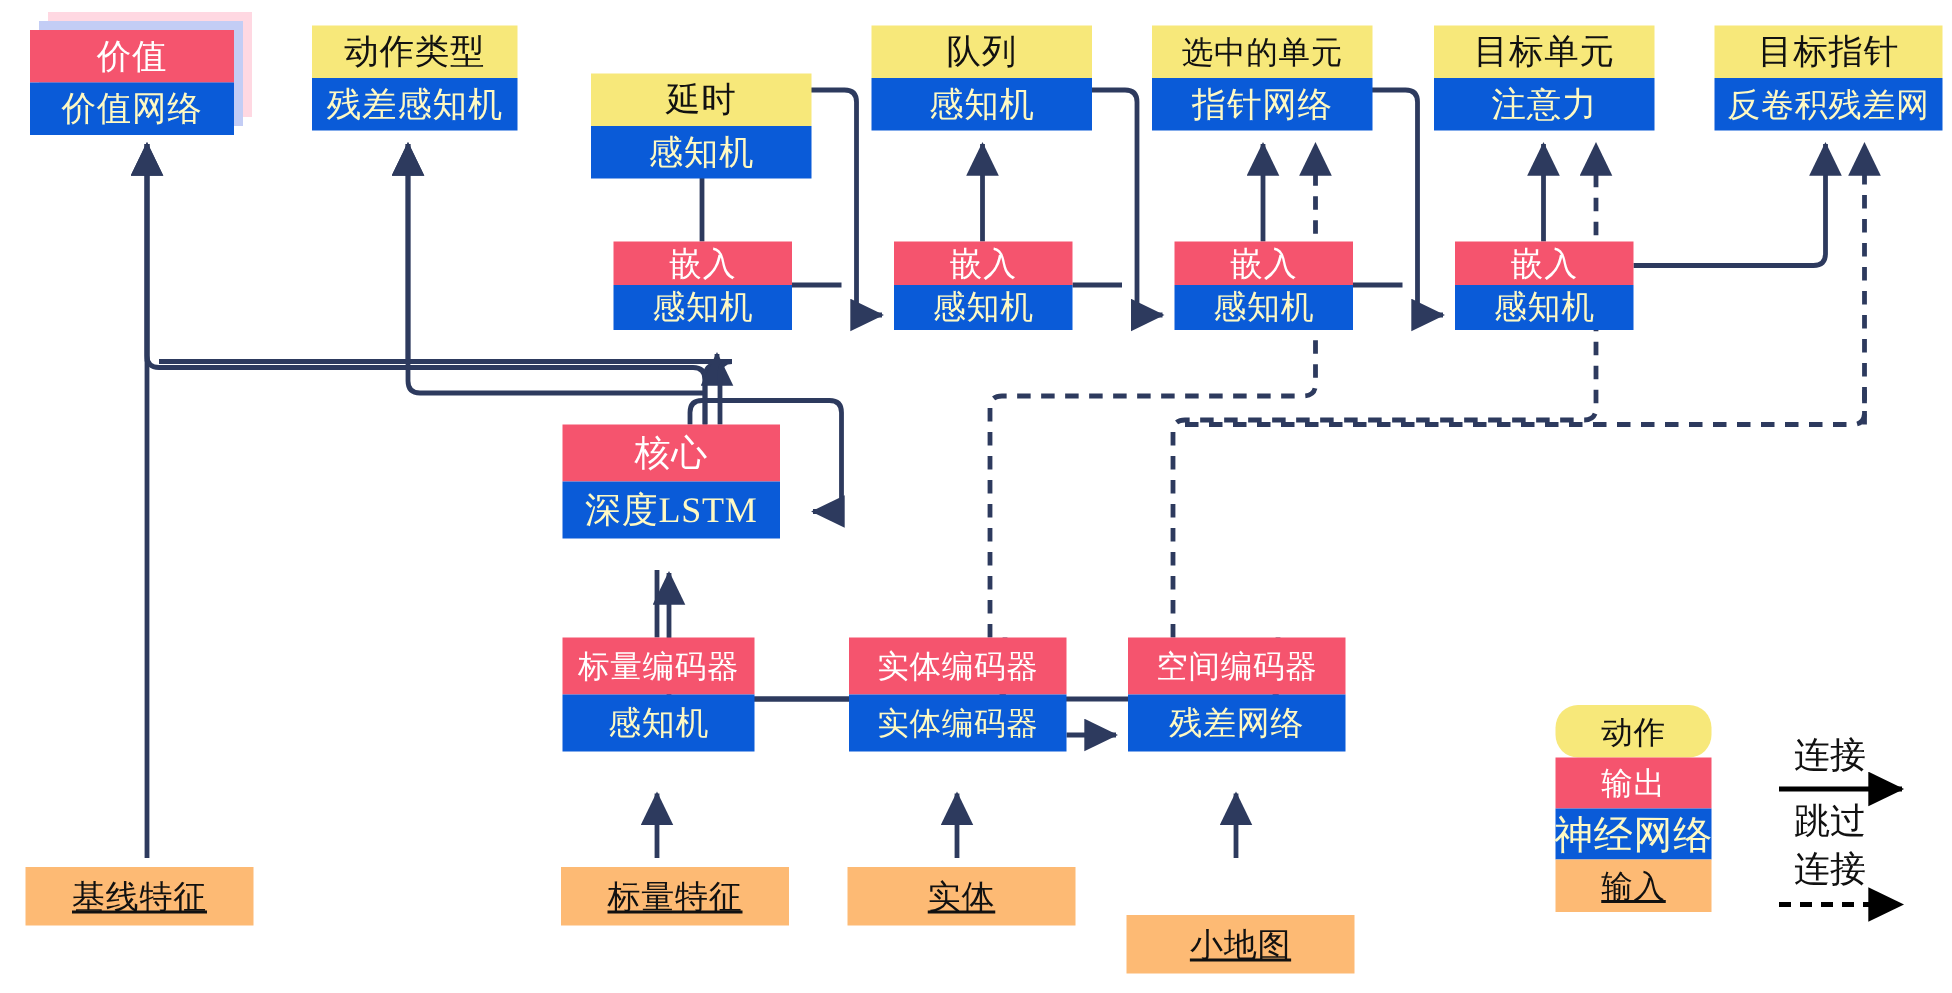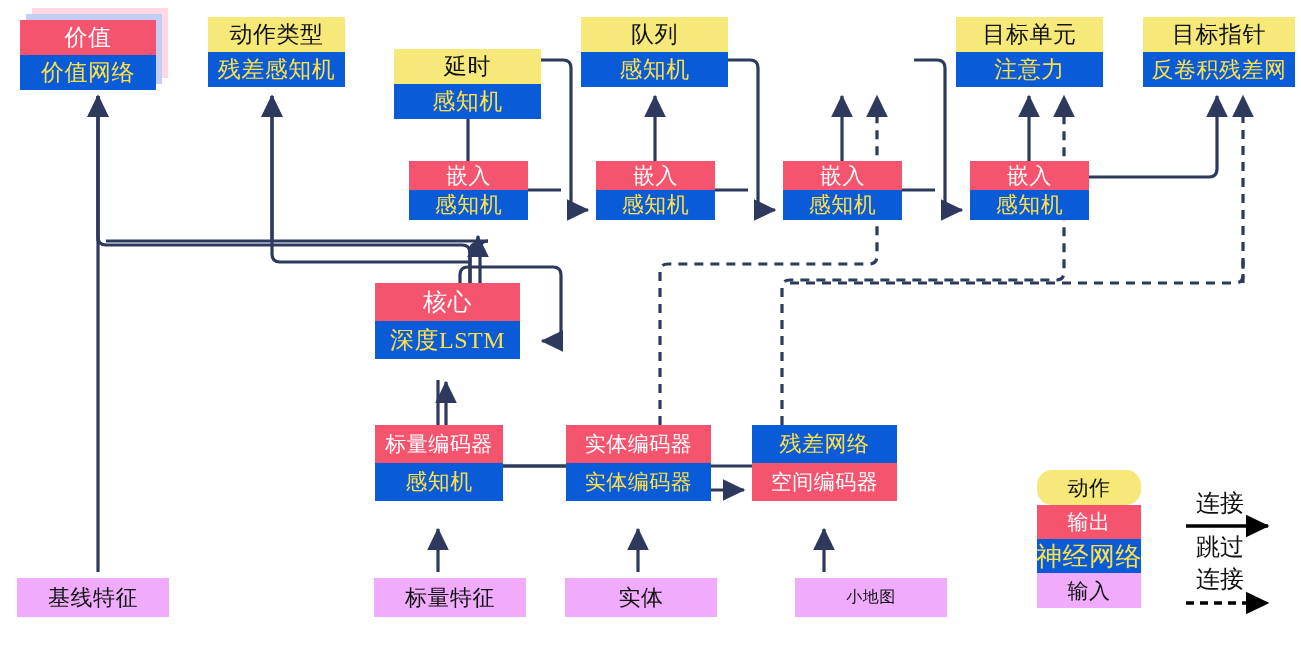--- a/index.html
+++ b/index.html
@@ -4,22 +4,22 @@
 <style>
   html,body{margin:0;padding:0;background:#ffffff;}
   body{width:1301px;height:662px;overflow:hidden;font-family:"Liberation Sans","DejaVu Sans",sans-serif;}
   #stage{position:relative;width:1301px;height:662px;}
   svg#wires{position:absolute;left:0;top:0;width:1301px;height:662px;}
   .node{position:absolute;box-sizing:border-box;}
   .cell{display:flex;align-items:center;justify-content:center;box-sizing:border-box;
         font-family:"Liberation Serif","DejaVu Serif",serif;white-space:nowrap;letter-spacing:0.5px;}
   .c-action{background:#f7e87a;color:#111111;}
   .c-output{background:#f5546e;color:#ffffff;}
-  .c-net{background:#0a5bd8;color:#fde047;}
-  .c-input{background:#f0abfc;color:#111111;}
+  .c-net{background:#0a5bd8;color:#fef9c3;}
+  .c-input{background:#fdba74;color:#111111;text-decoration:underline;}
   .ghost{position:absolute;}
   .legend{position:absolute;}
   .legend .cell{justify-content:center;}
   .legtext{position:absolute;font-family:"Liberation Serif","DejaVu Serif",serif;color:#111;white-space:nowrap;}
 </style>
 </head>
 <body>
 
 <div id="stage">
 
@@ -109,20 +109,24 @@
   <div class="node" style="left:394px;top:17px;width:147px;height:70px;">
     <div class="cell c-action" style="height:35px;font-size:23px;margin-top:32px;">延时</div>
     <div class="cell c-net" style="height:35px;font-size:23px;">感知机</div>
   </div>
 
   <div class="node" style="left:581px;top:17px;width:147px;height:70px;">
     <div class="cell c-action" style="height:35px;font-size:23px;">队列</div>
     <div class="cell c-net" style="height:35px;font-size:23px;">感知机</div>
   </div>
 
+  <div class="node" style="left:768px;top:17px;width:147px;height:70px;">
+    <div class="cell c-action" style="height:35px;font-size:21px;">选中的单元</div>
+    <div class="cell c-net" style="height:35px;font-size:23px;">指针网络</div>
+  </div>
 
   <div class="node" style="left:956px;top:17px;width:147px;height:70px;">
     <div class="cell c-action" style="height:35px;font-size:23px;">目标单元</div>
     <div class="cell c-net" style="height:35px;font-size:23px;">注意力</div>
   </div>
 
   <div class="node" style="left:1143px;top:17px;width:152px;height:70px;">
     <div class="cell c-action" style="height:35px;font-size:23px;">目标指针</div>
     <div class="cell c-net" style="height:35px;font-size:22px;">反卷积残差网</div>
   </div>
@@ -151,28 +155,28 @@
 
   <div class="node" style="left:375px;top:425px;width:128px;height:76px;">
     <div class="cell c-output" style="height:38px;font-size:21px;">标量编码器</div>
     <div class="cell c-net" style="height:38px;font-size:22px;">感知机</div>
   </div>
   <div class="node" style="left:566px;top:425px;width:145px;height:76px;">
     <div class="cell c-output" style="height:38px;font-size:21px;">实体编码器</div>
     <div class="cell c-net" style="height:38px;font-size:21px;">实体编码器</div>
   </div>
   <div class="node" style="left:752px;top:425px;width:145px;height:76px;">
+    <div class="cell c-output" style="height:38px;font-size:21px;">空间编码器</div>
     <div class="cell c-net" style="height:38px;font-size:22px;">残差网络</div>
-    <div class="cell c-output" style="height:38px;font-size:21px;">空间编码器</div>
   </div>
 
   <div class="node cell c-input" style="left:17px;top:578px;width:152px;height:39px;font-size:22px;">基线特征</div>
   <div class="node cell c-input" style="left:374px;top:578px;width:152px;height:39px;font-size:22px;">标量特征</div>
   <div class="node cell c-input" style="left:565px;top:578px;width:152px;height:39px;font-size:22px;">实体</div>
-  <div class="node cell c-input" style="left:751px;top:578px;width:152px;height:39px;font-size:16px;margin-left:44px;">小地图</div>
+  <div class="node cell c-input" style="left:751px;top:610px;width:152px;height:39px;font-size:22px;">小地图</div>
 
   <div class="legend" style="left:1037px;top:470px;width:104px;height:138px;">
     <div class="cell c-action" style="height:35px;font-size:21px;border-radius:15px;">动作</div>
     <div class="cell c-output" style="height:34px;font-size:21px;">输出</div>
     <div class="cell c-net" style="height:34px;font-size:26px;">神经网络</div>
     <div class="cell c-input" style="height:35px;font-size:21px;">输入</div>
   </div>
 
   <div class="legtext" style="left:1196px;top:487px;font-size:24px;">连接</div>
   <div class="legtext" style="left:1196px;top:531px;font-size:24px;">跳过</div>

